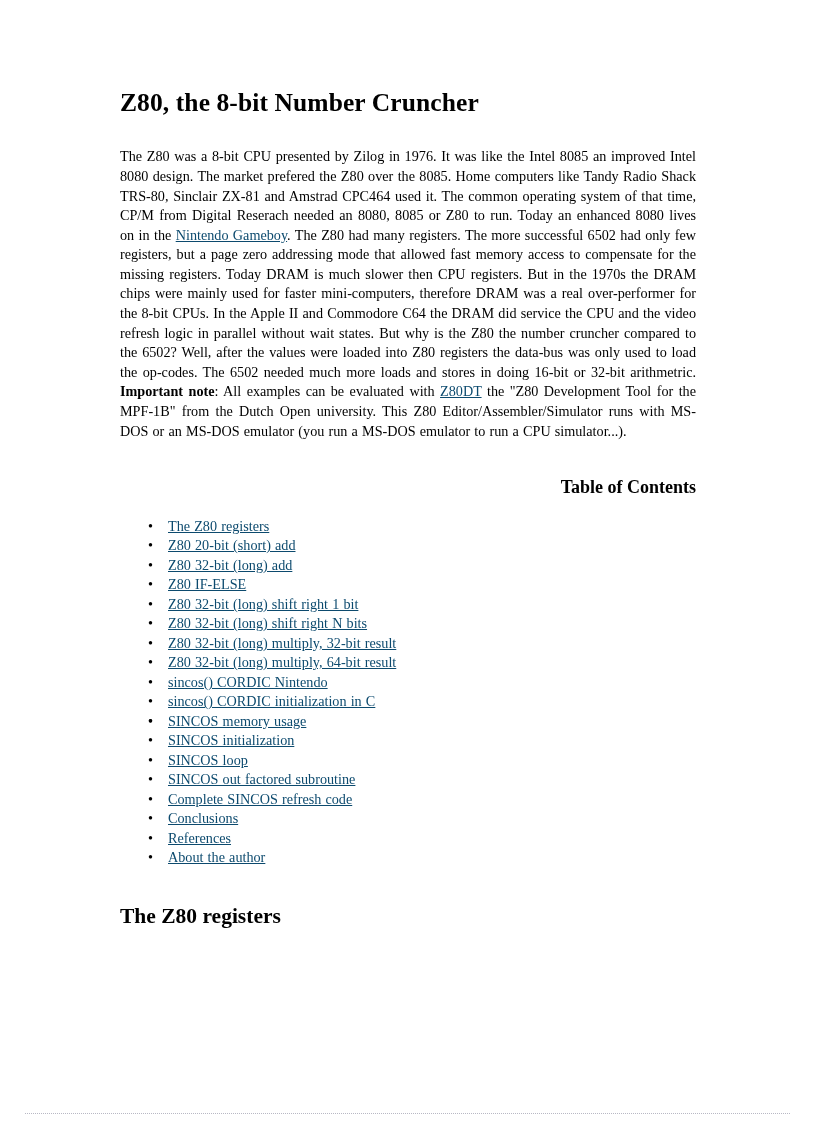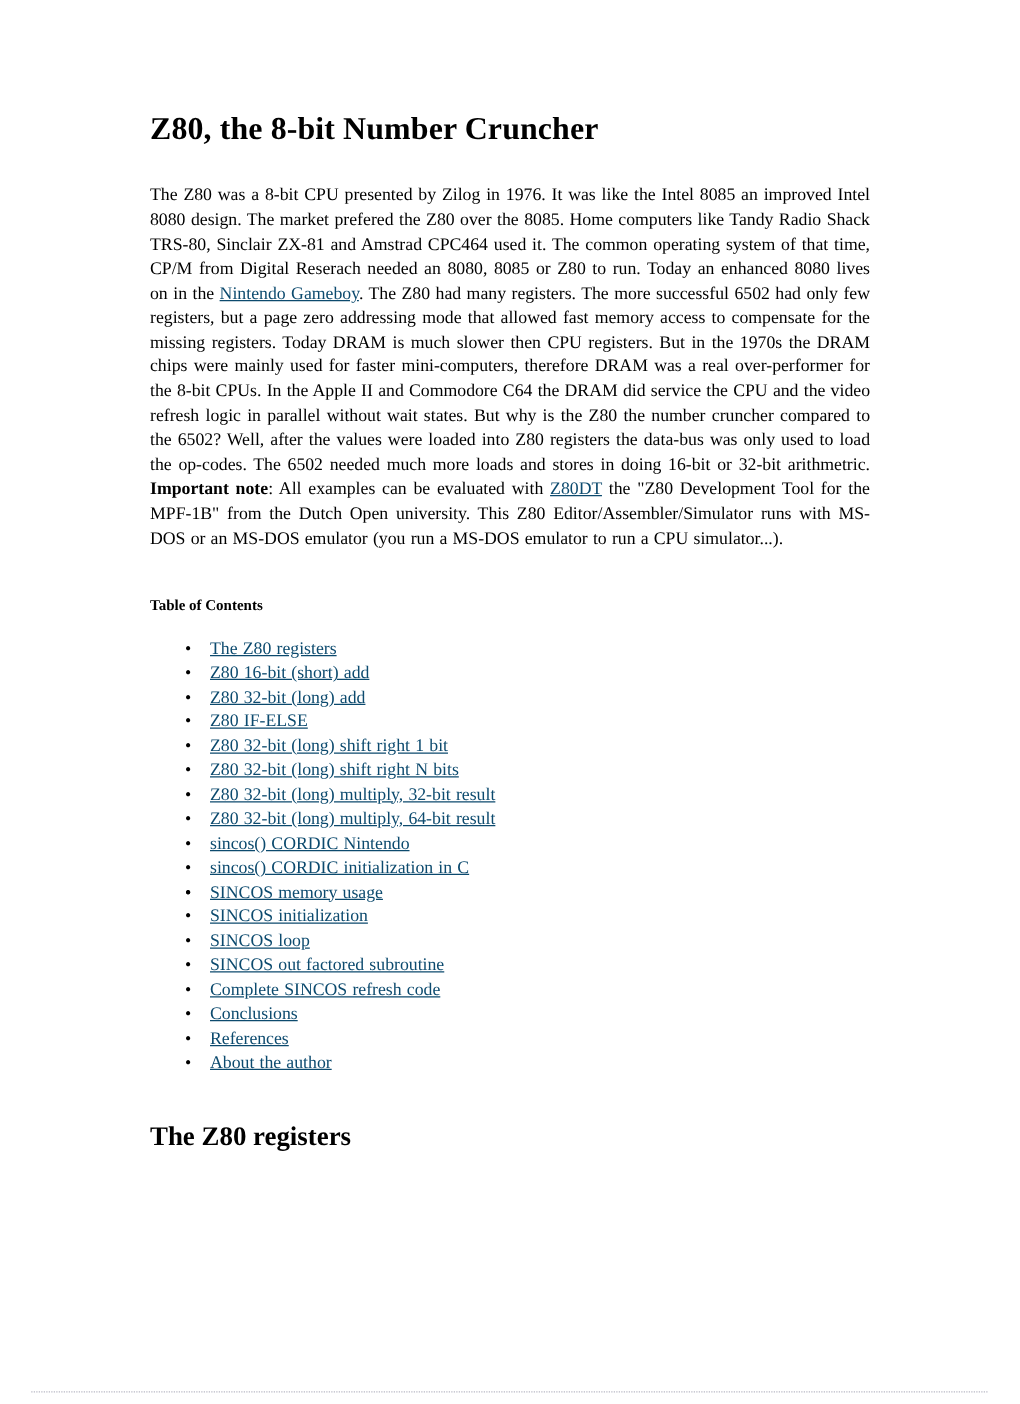--- a/index.html
+++ b/index.html
@@ -57,25 +57,26 @@
   a.doclink {
     color: #0c4a6e;
     text-decoration: underline;
   }
 
   .bold {
     font-weight: bold;
   }
 
   h2.section-heading {
-    font-size: 12px;
+    font-size: 18px;
     font-weight: bold;
     margin: 0;
     padding: 0;
     line-height: 1.2;
+    text-align: right;
   }
 
   .toc-heading-wrap {
     margin-top: 36px;
   }
 
   ul.toc-list {
     list-style: none;
     margin: 0;
     padding: 0;
@@ -132,21 +133,21 @@
     <div class="intro">
       <p><span>The Z80 was a 8-bit CPU presented by Zilog in 1976. It was like the Intel 8085 an improved Intel 8080 design. The market prefered the Z80 over the 8085. Home computers like Tandy Radio Shack TRS-80, Sinclair ZX-81 and Amstrad CPC464 used it. The common operating system of that time, CP/M from Digital Reserach needed an 8080, 8085 or Z80 to run. Today an enhanced 8080 lives on in the </span><a class="doclink" href="#">Nintendo Gameboy</a><span>. The Z80 had many registers. The more successful 6502 had only few registers, but a page zero addressing mode that allowed fast memory access to compensate for the missing registers. Today DRAM is much slower then CPU registers. But in the 1970s the DRAM chips were mainly used for faster mini-computers, therefore DRAM was a real over-performer for the 8-bit CPUs. In the Apple II and Commodore C64 the DRAM did service the CPU and the video refresh logic in parallel without wait states. But why is the Z80 the number cruncher compared to the 6502? Well, after the values were loaded into Z80 registers the data-bus was only used to load the op-codes. The 6502 needed much more loads and stores in doing 16-bit or 32-bit arithmetric. </span><span class="bold">Important note</span><span>: All examples can be evaluated with </span><a class="doclink" href="#">Z80DT</a><span> the "Z80 Development Tool for the MPF-1B" from the Dutch Open university. This Z80 Editor/Assembler/Simulator runs with MS-DOS or an MS-DOS emulator (you run a MS-DOS emulator to run a CPU simulator...).</span></p>
     </div>
 
     <div class="toc-heading-wrap">
       <h2 class="section-heading">Table of Contents</h2>
     </div>
 
     <ul class="toc-list">
       <li><span class="bullet">•</span><a class="doclink" href="#">The Z80 registers </a></li>
-      <li><span class="bullet">•</span><a class="doclink" href="#">Z80 16-bit (short) add</a></li>
+      <li><span class="bullet">•</span><a class="doclink" href="#">Z80 20-bit (short) add</a></li>
       <li><span class="bullet">•</span><a class="doclink" href="#">Z80 32-bit (long) add</a></li>
       <li><span class="bullet">•</span><a class="doclink" href="#">Z80 IF-ELSE </a></li>
       <li><span class="bullet">•</span><a class="doclink" href="#">Z80 32-bit (long) shift right 1 bit </a></li>
       <li><span class="bullet">•</span><a class="doclink" href="#">Z80 32-bit (long) shift right N bits </a></li>
       <li><span class="bullet">•</span><a class="doclink" href="#">Z80 32-bit (long) multiply, 32-bit result </a></li>
       <li><span class="bullet">•</span><a class="doclink" href="#">Z80 32-bit (long) multiply, 64-bit result </a></li>
       <li><span class="bullet">•</span><a class="doclink" href="#">sincos() CORDIC Nintendo </a></li>
       <li><span class="bullet">•</span><a class="doclink" href="#">sincos() CORDIC initialization in C</a></li>
       <li><span class="bullet">•</span></li>
       <li><span class="bullet">•</span><a class="doclink" href="#">SINCOS memory usage </a></li>

